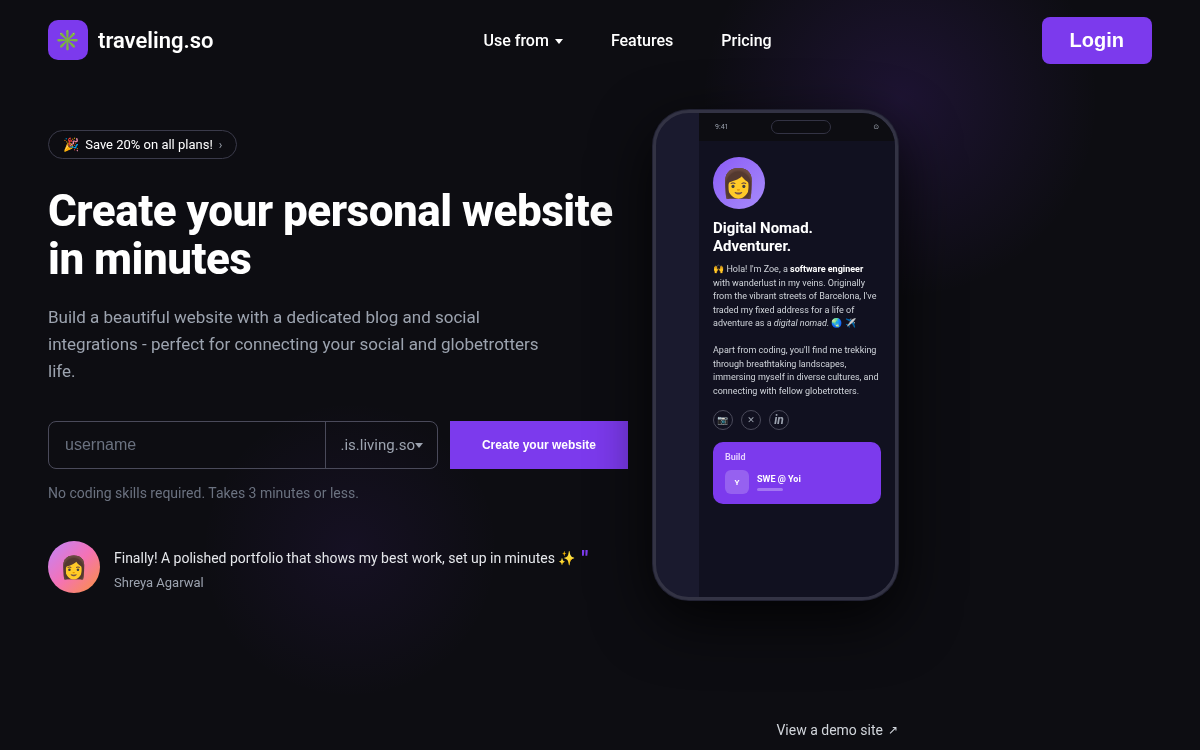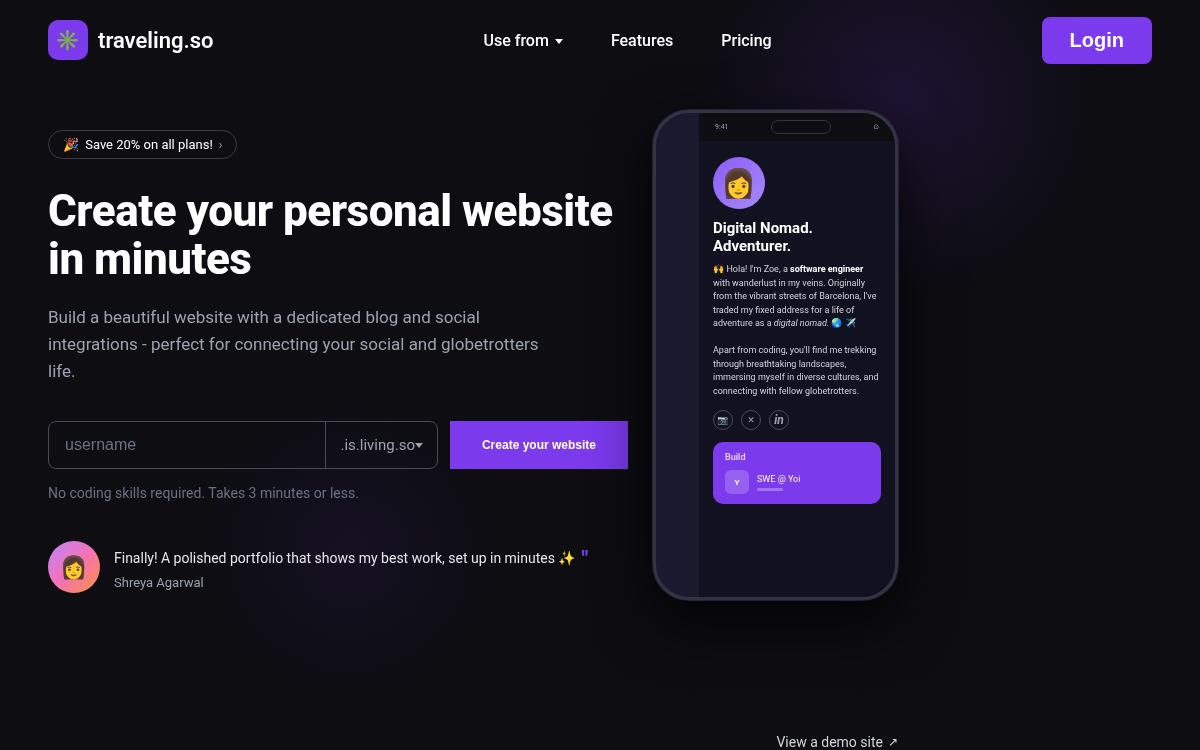--- a/index.html
+++ b/index.html
@@ -344,34 +344,34 @@
       background: rgba(255,255,255,0.2);
       border-radius: 6px;
       display: flex;
       align-items: center;
       justify-content: center;
       font-size: 10px;
     }
     .phone-work-text {
       font-size: 9px;
       color: #ffffff;
-      font-weight: 400;
+      font-weight: 700;
     }
     .phone-work-bar {
       height: 3px;
       background: rgba(255,255,255,0.3);
       border-radius: 2px;
       margin-top: 4px;
       width: 60%;
     }
 
     
     .demo-link {
       position: absolute;
-      bottom: 0px;
+      bottom: 12px;
       right: 30px;
       font-size: 14px;
       color: #d1d5db;
       display: flex;
       align-items: center;
       gap: 5px;
       cursor: pointer;
     }
     .external-icon {
       font-size: 12px;

